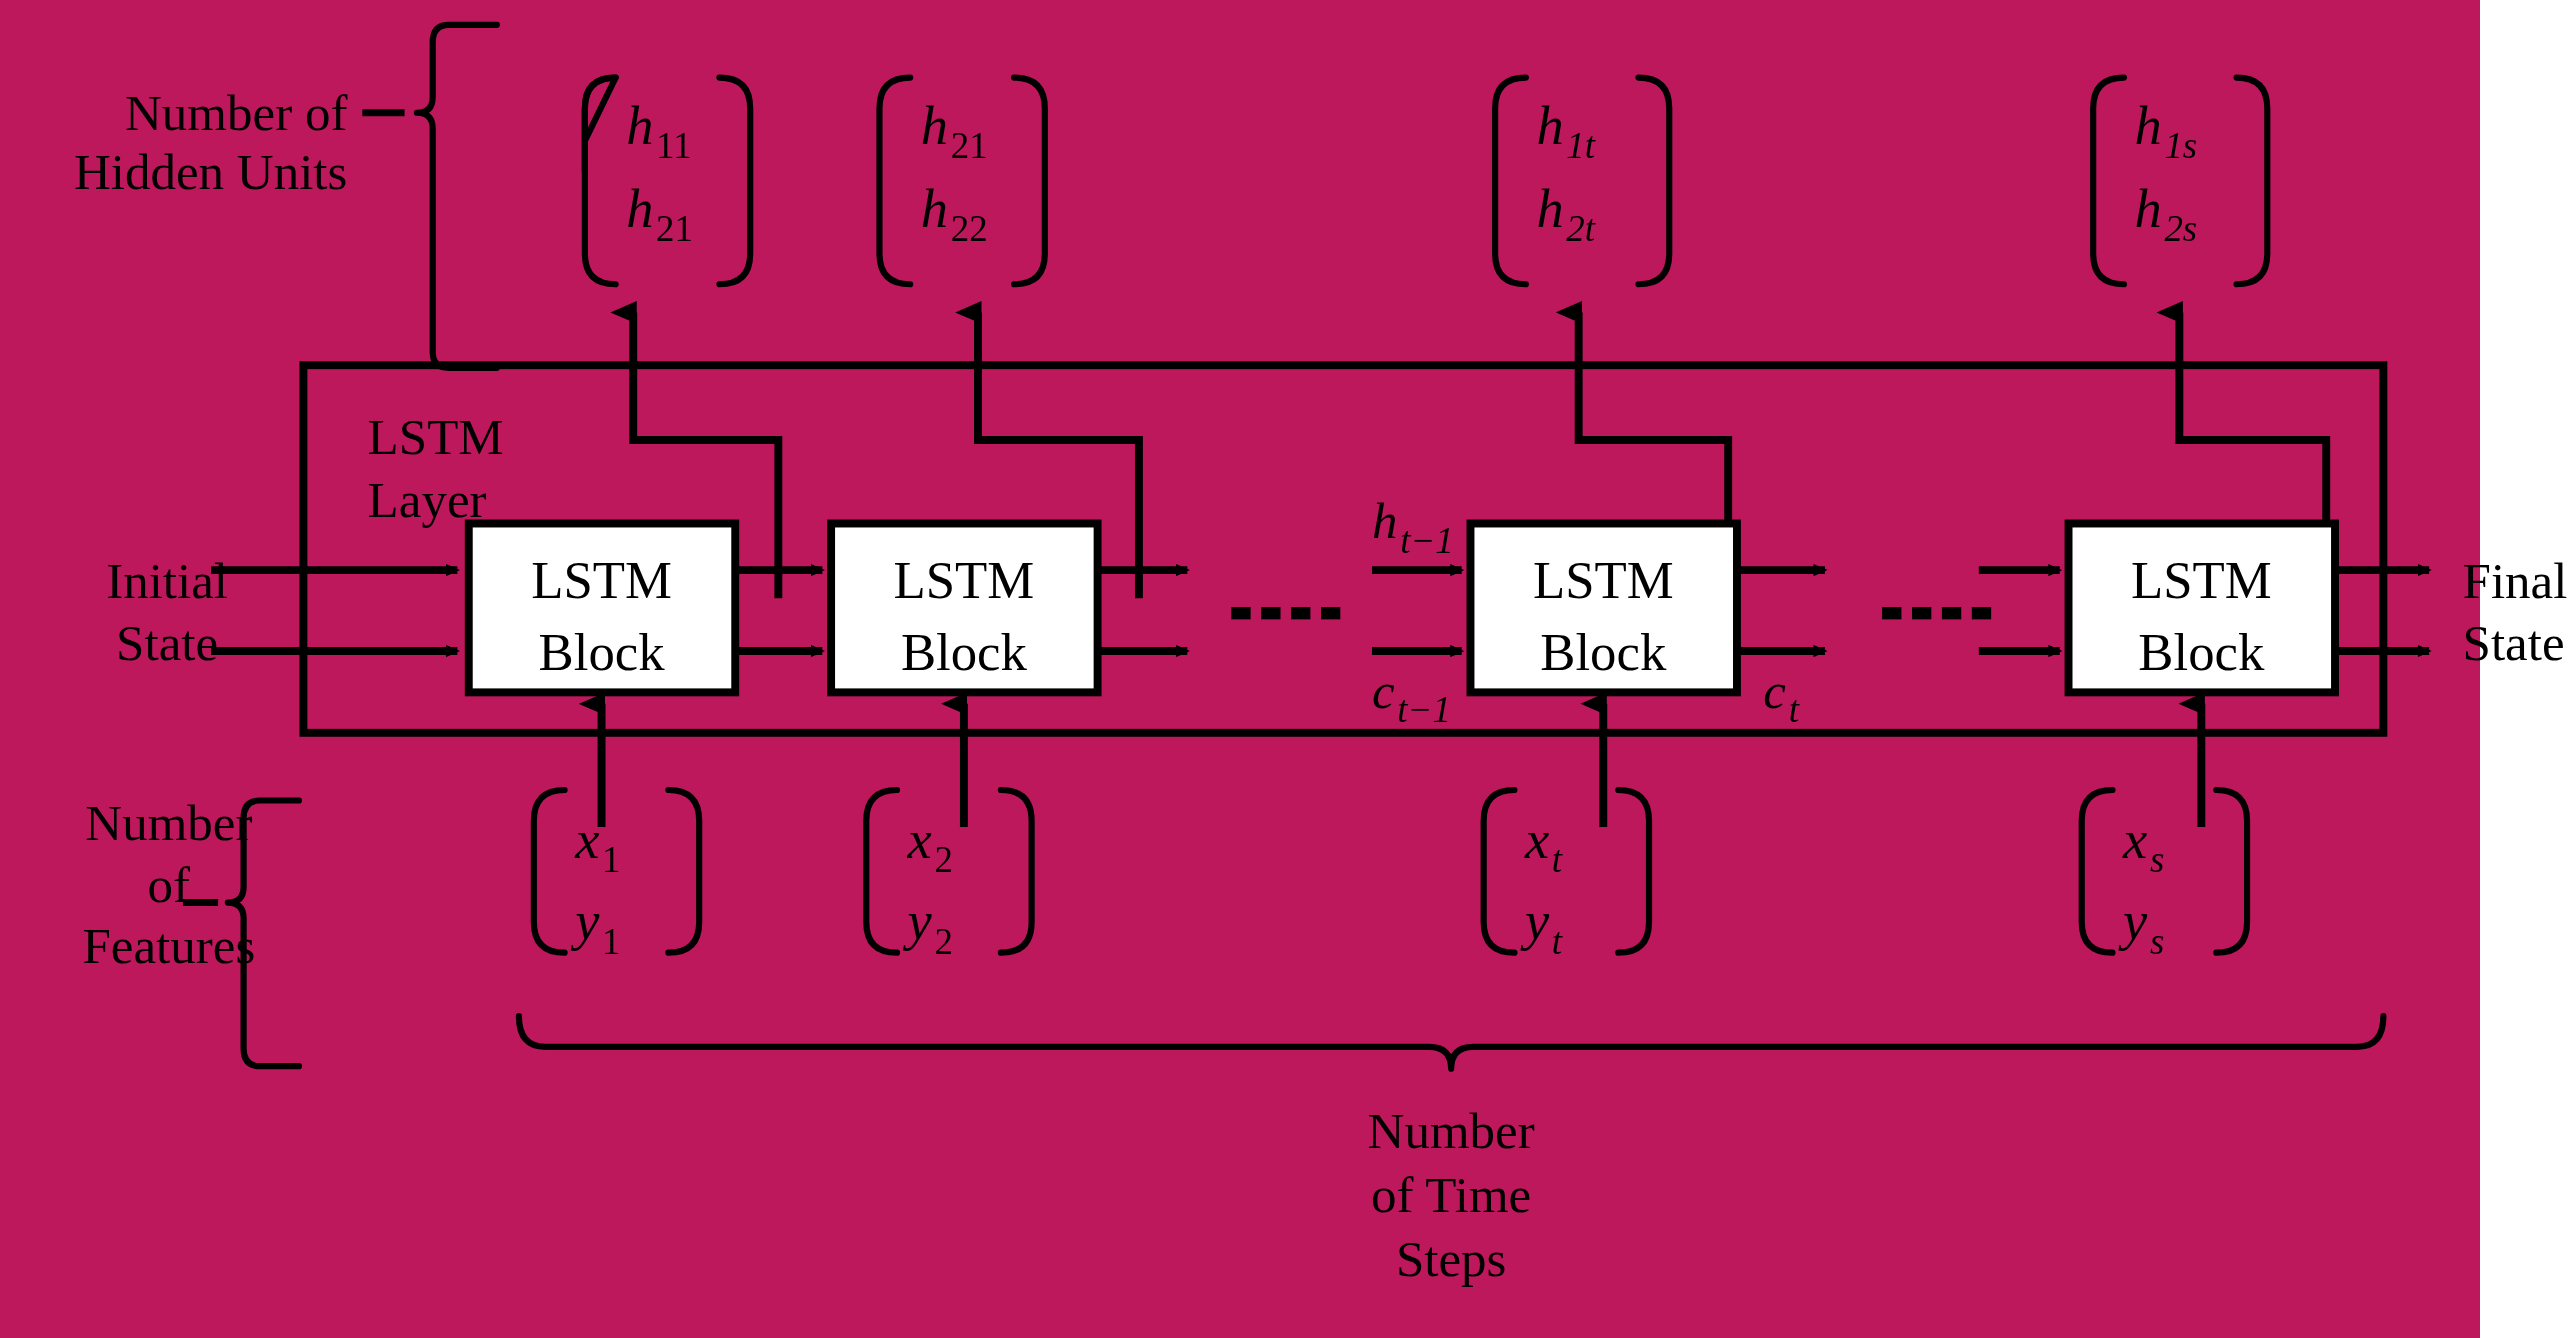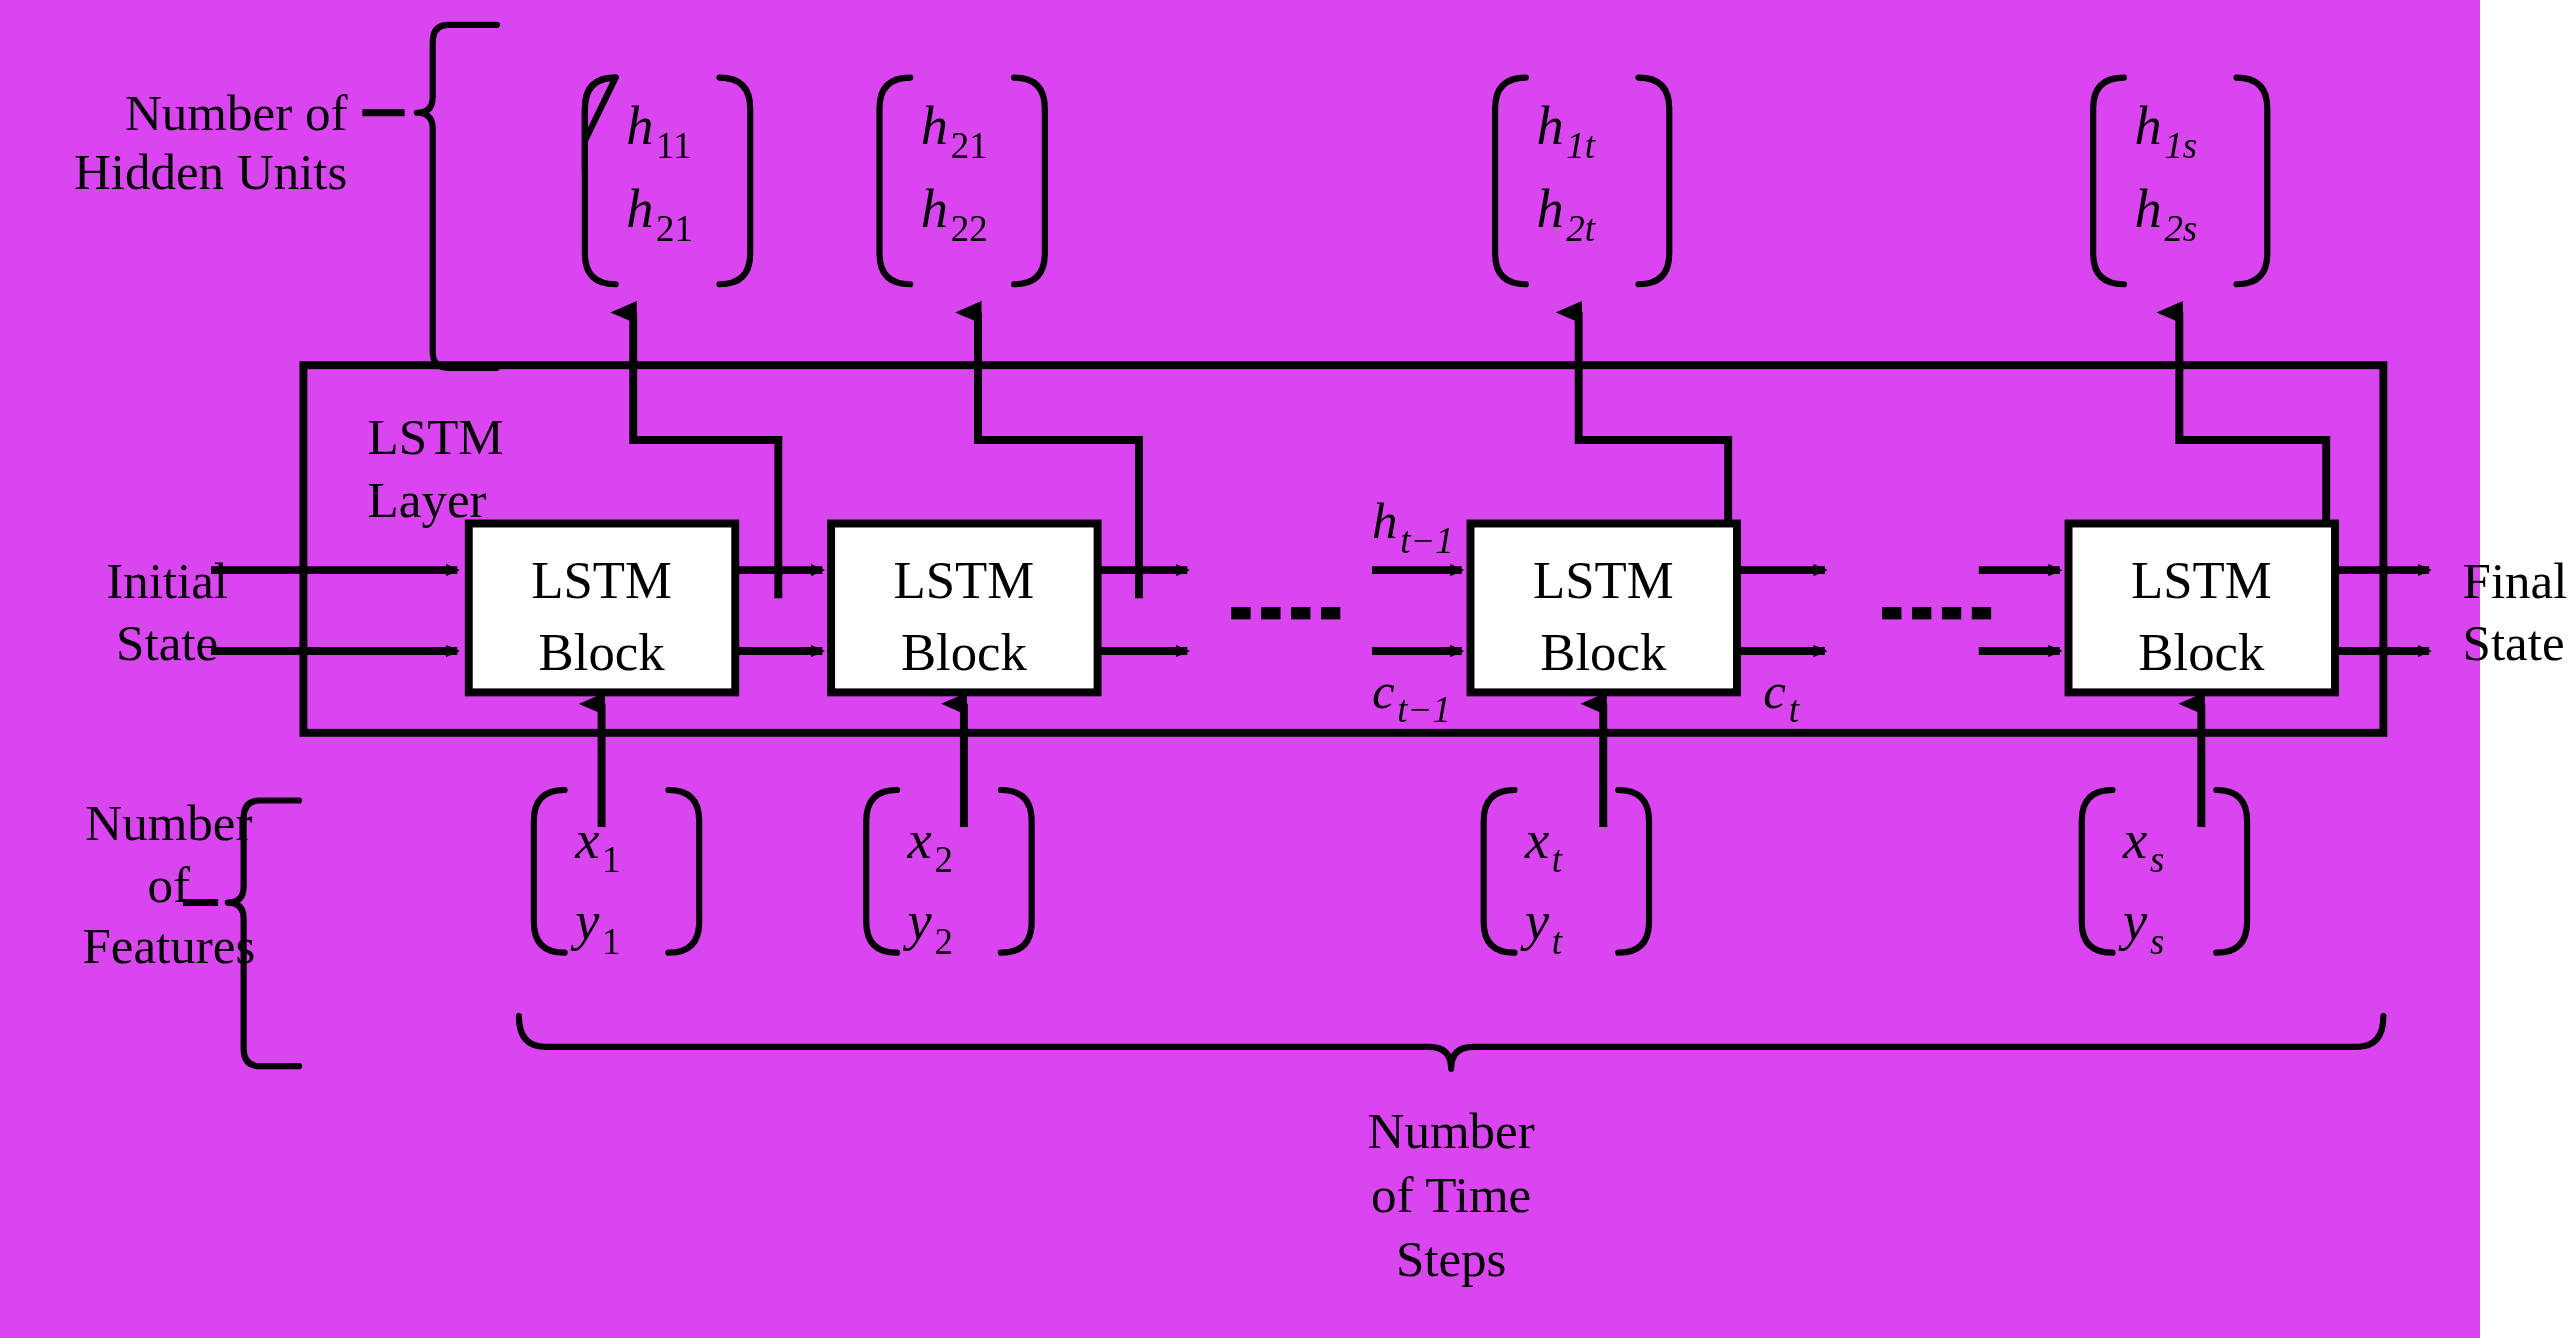--- a/index.html
+++ b/index.html
@@ -1,18 +1,18 @@
 <!DOCTYPE html>
 <html style="font-size:14px"><head>
 <meta charset="utf-8">
 <style>
   html,body{margin:0;padding:0;background:#ffffff;}
   body{width:2576px;height:1339px;overflow:hidden;
        font-family:"Liberation Serif","DejaVu Serif",serif;}
-  #stage{position:relative;width:2480px;height:1339px;background:#d946ef;}
+  #stage{position:relative;width:2480px;height:1339px;background:#be185d;}
   svg#diagram{position:absolute;top:0;left:0;width:2576px;height:1339px;display:block;}
   .ln{stroke:#000;fill:none;}
   .thick{stroke-width:9;}
   .med{stroke-width:8;}
   .brace{stroke:#000;fill:none;stroke-width:7;stroke-linecap:round;stroke-linejoin:round;}
   .boxline{stroke:#000;fill:#fff;stroke-width:9;}
   .layerbox{stroke:#000;fill:none;stroke-width:9;}
   text{font-family:"Liberation Serif","DejaVu Serif",serif;fill:#000;}
   .lbl{font-size:58px;}
   .blocklbl{font-size:60px;}

